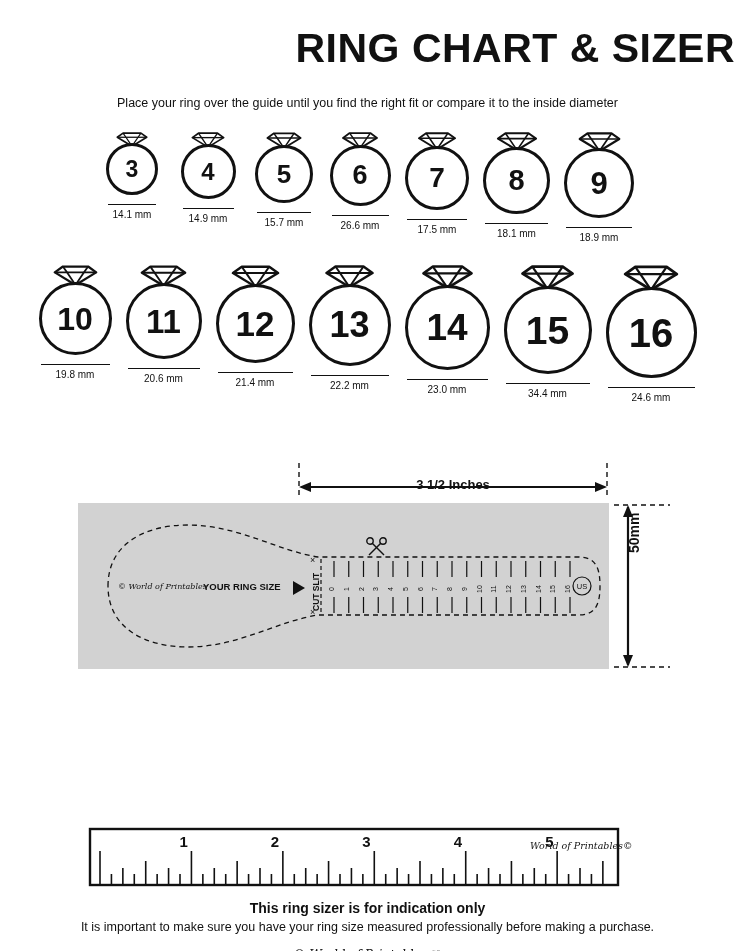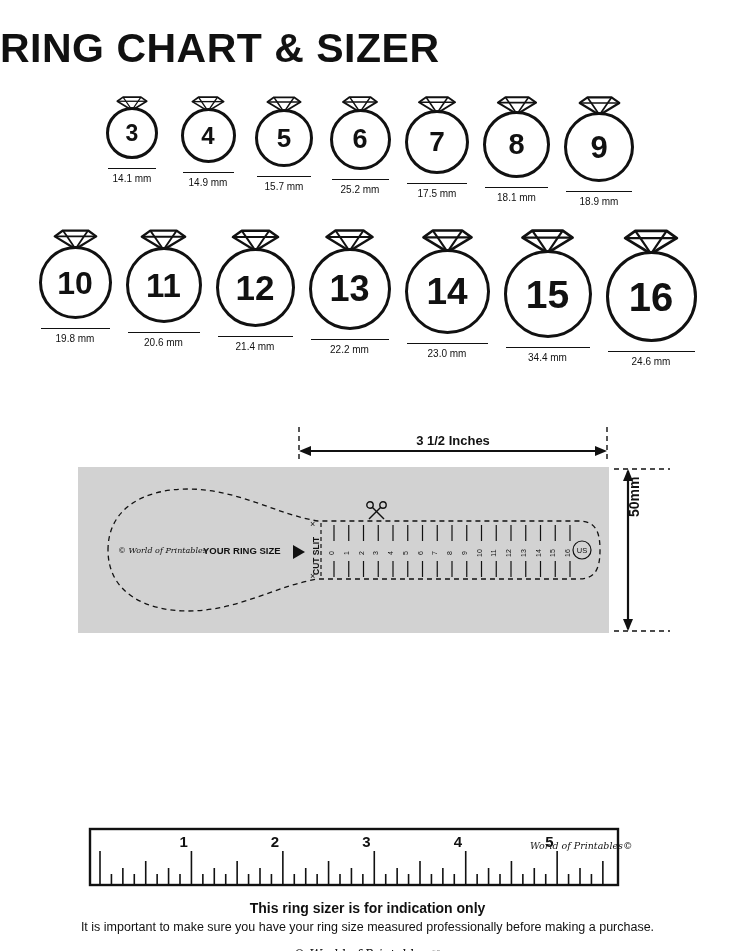--- a/index.html
+++ b/index.html
@@ -13,21 +13,21 @@
   }
   .page {
     position: relative;
     width: 735px;
     height: 951px;
     background: #fff;
   }
 
   
   .title {
-    text-align: left;
+    text-align: right;
     font-size: 41px;
     font-weight: bold;
     letter-spacing: 0.5px;
     margin-top: 28px;
     line-height: 1;
   }
 
   .subtitle-block {
     text-align: center;
     margin-top: 26px;
@@ -97,21 +97,21 @@
   .inches-arrow {
     position: absolute;
     left: 297px;
     top: 18px;
     width: 312px;
     height: 34px;
   }
   .inches-label {
     position: absolute;
     left: 297px;
-    top: 24px;
+    top: 32px;
     width: 312px;
     text-align: center;
     font-size: 13px;
     font-weight: bold;
   }
   .gray-box {
     position: absolute;
     left: 78px;
     top: 58px;
     width: 531px;
@@ -176,20 +176,21 @@
   }
 </style>
 </head>
 <body>
 
 <div class="page">
 
   <h1 class="title">RING CHART &amp; SIZER</h1>
 
   <div class="subtitle-block">
+    <div class="subtitle-normal">Place your ring over the guide until you find the right fit or compare it to the inside diameter</div>
   </div>
 
   <div class="ring-row" id="ring-row-1">
       <div class="ring-cell" style="width: 76px;">
         <div class="ring-graphic">
           <svg class="gem" width="32" height="15" viewBox="0 0 100 46">
             <path d="M4,16 L22,3 L78,3 L96,16 L50,44 Z" fill="none" stroke="#111" stroke-width="5" stroke-linejoin="round"></path>
             <path d="M4,16 L96,16" stroke="#111" stroke-width="4"></path>
             <path d="M22,3 L31,16 L50,44 L69,16 L78,3" fill="none" stroke="#111" stroke-width="4"></path>
           </svg>
@@ -233,21 +234,21 @@
           <svg class="gem" width="38" height="17" viewBox="0 0 100 46">
             <path d="M4,16 L22,3 L78,3 L96,16 L50,44 Z" fill="none" stroke="#111" stroke-width="5" stroke-linejoin="round"></path>
             <path d="M4,16 L96,16" stroke="#111" stroke-width="4"></path>
             <path d="M22,3 L31,16 L50,44 L69,16 L78,3" fill="none" stroke="#111" stroke-width="4"></path>
           </svg>
           <div class="band" style="width: 61px; height: 61px;">
             <span style="font-size: 27px;">6</span>
           </div>
         </div>
         <div class="mm-rule" style="width: 57px;"></div>
-        <div class="mm-label">25.2 mm</div>
+        <div class="mm-label">26.6 mm</div>
       </div>
       <div class="ring-cell" style="width: 78px;">
         <div class="ring-graphic">
           <svg class="gem" width="40" height="18" viewBox="0 0 100 46">
             <path d="M4,16 L22,3 L78,3 L96,16 L50,44 Z" fill="none" stroke="#111" stroke-width="5" stroke-linejoin="round"></path>
             <path d="M4,16 L96,16" stroke="#111" stroke-width="4"></path>
             <path d="M22,3 L31,16 L50,44 L69,16 L78,3" fill="none" stroke="#111" stroke-width="4"></path>
           </svg>
           <div class="band" style="width: 64px; height: 64px;">
             <span style="font-size: 28px;">7</span>

